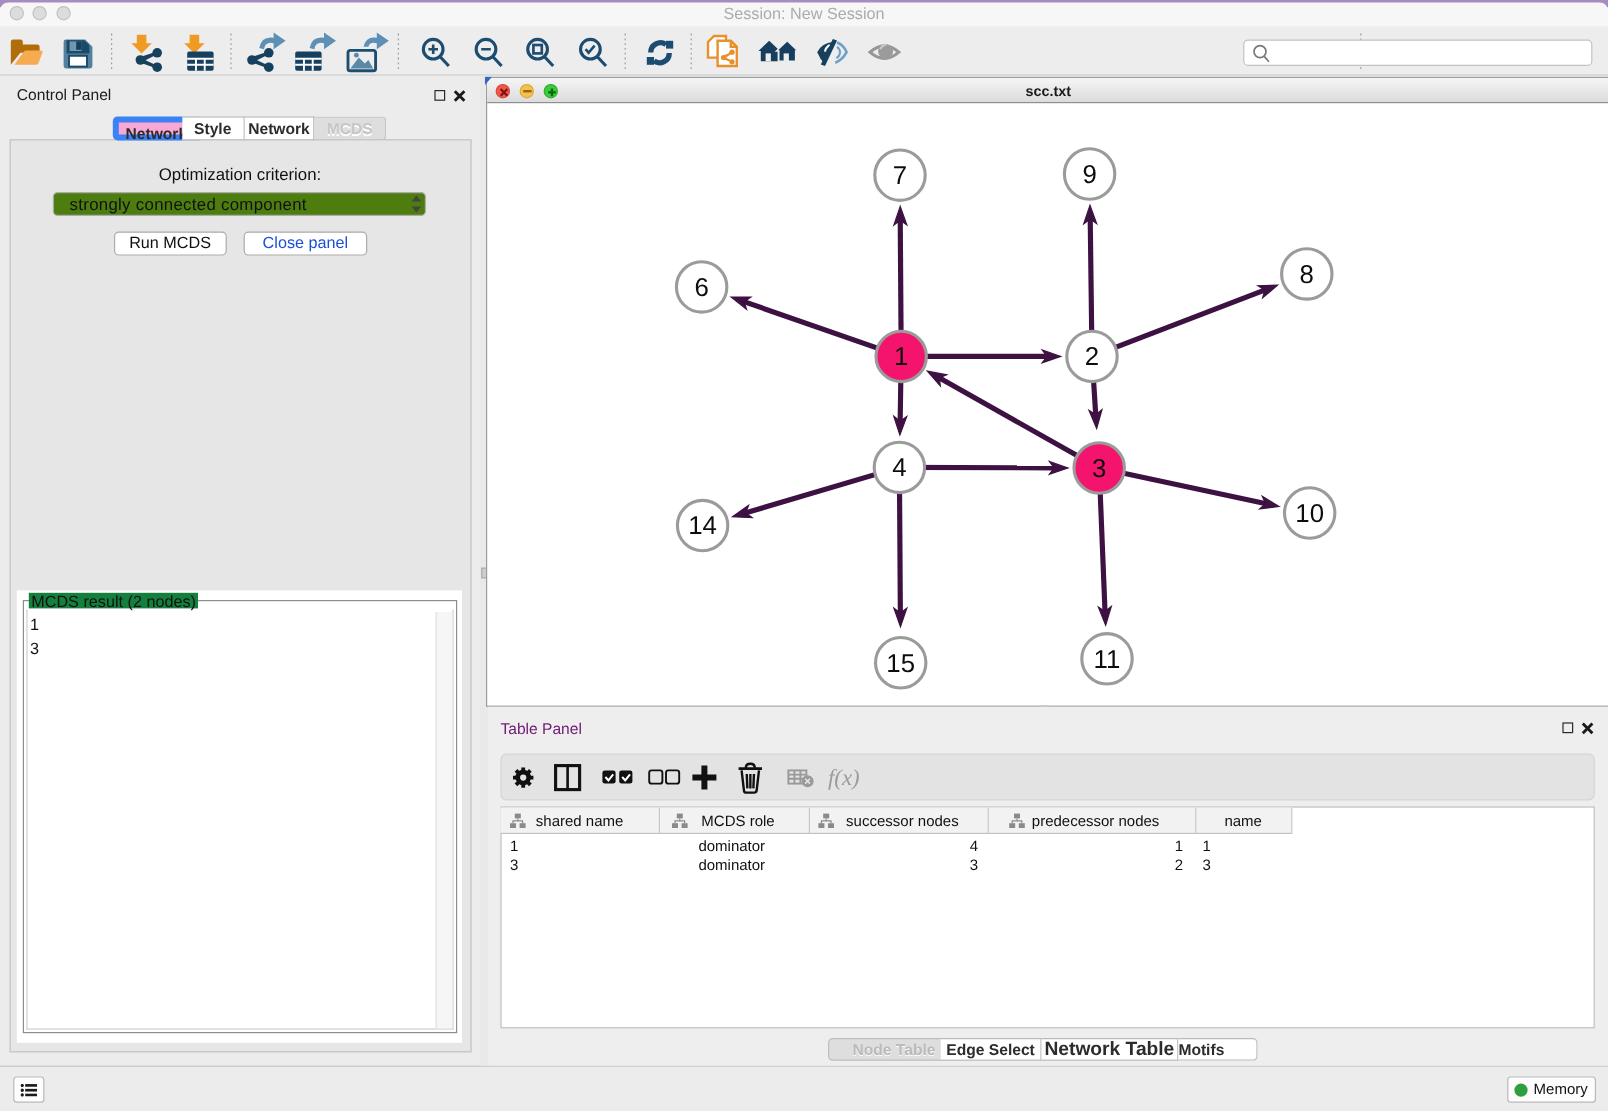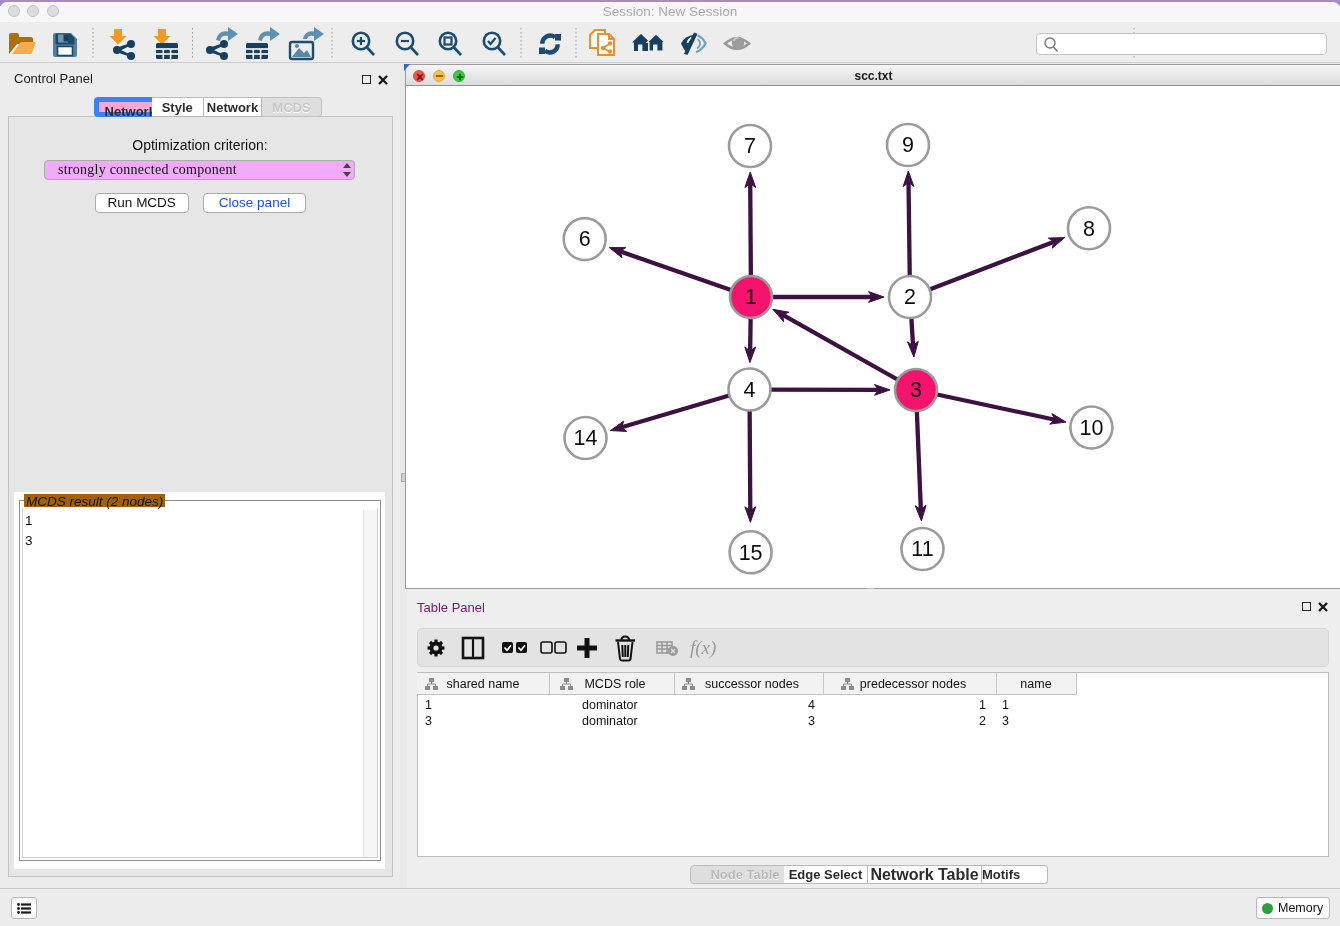--- a/index.html
+++ b/index.html
@@ -150,33 +150,33 @@
   </svg>
 
 <div class="abs" style="left:8px;top:116px;width:385px;height:761px;background:#e6e6e6;border:1px solid #c2c2c2;"></div>
 
 <div class="abs" style="left:94px;top:97px;width:72.5px;height:20px;background:#f9a8d4;border:5px solid #3b82f6;border-radius:4px 0 0 4px;font-size:13px;font-weight:700;color:#2c2c2c;text-align:center;line-height:19px;">Network</div>
 <div class="abs" style="left:151.5px;top:97px;width:52.5px;height:20px;background:#ffffff;border:1px solid #b9b9b9;border-left:none;font-size:13px;font-weight:700;color:#2c2c2c;text-align:center;line-height:19px;">Style</div>
 <div class="abs" style="left:204px;top:97px;width:58px;height:20px;background:#ffffff;border:1px solid #b9b9b9;border-left:none;font-size:13px;font-weight:700;color:#2c2c2c;text-align:center;line-height:19px;">Network</div>
 <div class="abs" style="left:262px;top:97px;width:60px;height:20px;background:#dedede;border:1px solid #c0c0c0;border-left:none;border-radius:0 4px 4px 0;font-size:13px;font-weight:700;color:#c6c6c6;text-shadow:0 1px 0 #fff;text-align:center;line-height:19px;">MCDS</div>
 
 <div class="abs" style="left:0;top:137px;width:400px;text-align:center;font-size:14px;color:#111;">Optimization criterion:</div>
-<div class="abs" style="left:44px;top:160px;width:311px;height:20px;background:#f0abfc;border:1px solid #ababab;border-radius:4px;font-size:14px;letter-spacing:0.25px;color:#111;line-height:18px;padding-left:13px;font-family:Liberation Serif, serif;">strongly connected component</div>
+<div class="abs" style="left:44px;top:160px;width:311px;height:20px;background:#4d7c0f;border:1px solid #ababab;border-radius:4px;font-size:14px;letter-spacing:0.25px;color:#111;line-height:18px;padding-left:13px;">strongly connected component</div>
 <svg class="abs" style="left:340px;top:162px;" width="14" height="16" viewBox="0 0 14 16">
  <path d="M7 1 L11 6 L3 6 Z" fill="#444"></path>
     <path d="M7 15 L11 10 L3 10 Z" fill="#444"></path>
 </svg>
 <div class="abs" style="left:95px;top:193px;width:93.5px;height:20px;background:#ffffff;border:1px solid #ababab;border-radius:4px;font-size:13.5px;color:#111;text-align:center;line-height:18px;">Run MCDS</div>
 <div class="abs" style="left:203px;top:193px;width:103px;height:20px;background:#ffffff;border:1px solid #ababab;border-radius:4px;font-size:13.5px;color:#1d4ed8;text-align:center;line-height:18px;">Close panel</div>
 
 <div class="abs" style="left:14px;top:492px;width:371px;height:377px;background:#ffffff;"></div>
 <div class="abs" style="left:19px;top:500px;width:362px;height:361px;border:1px solid #8e8e8e;"></div>
 <div class="abs" style="left:22px;top:508px;width:356px;height:350px;background:#ffffff;border:1px solid #cfcfcf;border-top:none;"></div>
 <div class="abs" style="left:363px;top:510px;width:14px;height:347px;background:#f6f6f6;border-left:1px solid #e2e2e2;"></div>
-<div class="abs" style="left:24px;top:494px;width:141px;height:13px;background:#a16207;font-size:13.5px;color:#111;padding-left:2px;font-style:italic;">MCDS result (2 nodes)</div>
+<div class="abs" style="left:24px;top:494px;width:141px;height:13px;background:#15803d;font-size:13.5px;color:#111;padding-left:2px;">MCDS result (2 nodes)</div>
 <div class="abs" style="left:25px;top:511px;font-size:13.5px;color:#111;line-height:19.5px;">1<br>3</div>
 
 <div class="abs" style="left:0;top:888px;width:1340px;height:1px;background:#c6c6c6;"></div>
 <div class="abs" style="left:11px;top:897px;width:26px;height:22px;background:#fdfdfd;border:1px solid #b9b9b9;border-radius:3px;"></div>
 <svg class="abs" style="left:17px;top:903px;" width="14" height="11" viewBox="0 0 14 11">
  <g fill="#1a1a1a">
       <circle cx="1.5" cy="1.5" r="1.4"></circle>
       <circle cx="1.5" cy="5.5" r="1.4"></circle>
       <circle cx="1.5" cy="9.5" r="1.4"></circle>
  <rect x="4" y="0.4" width="10" height="2.2"></rect>

